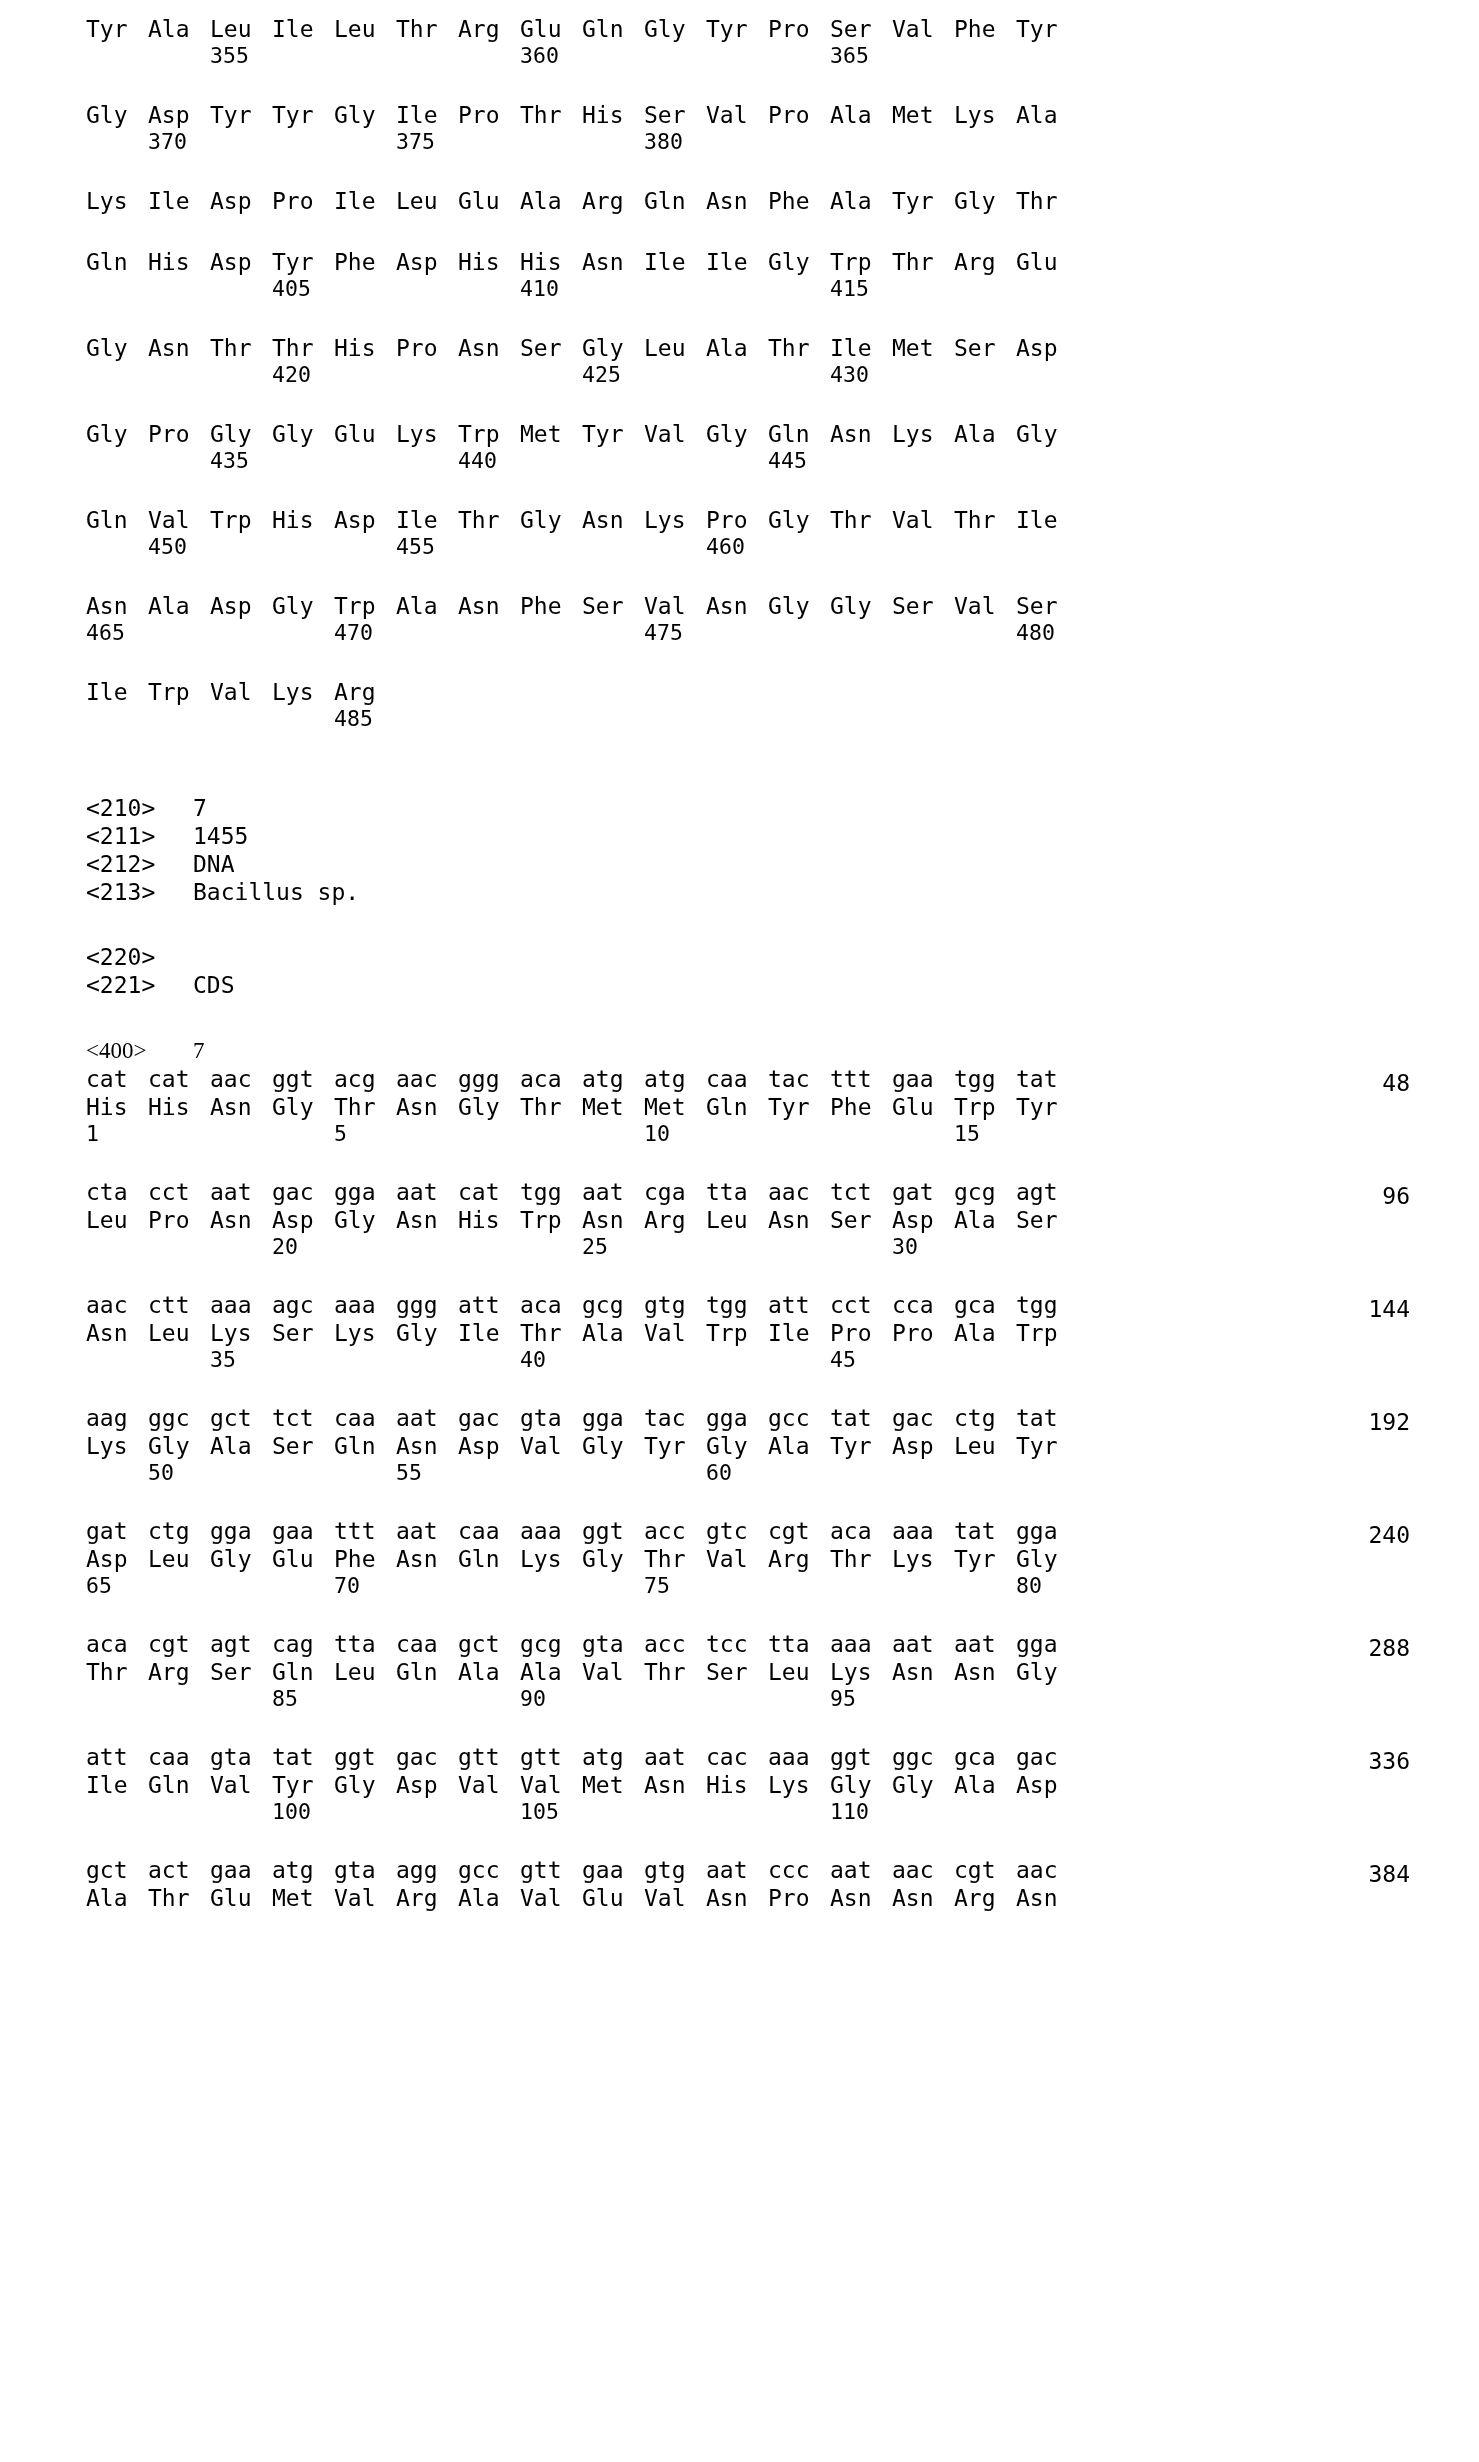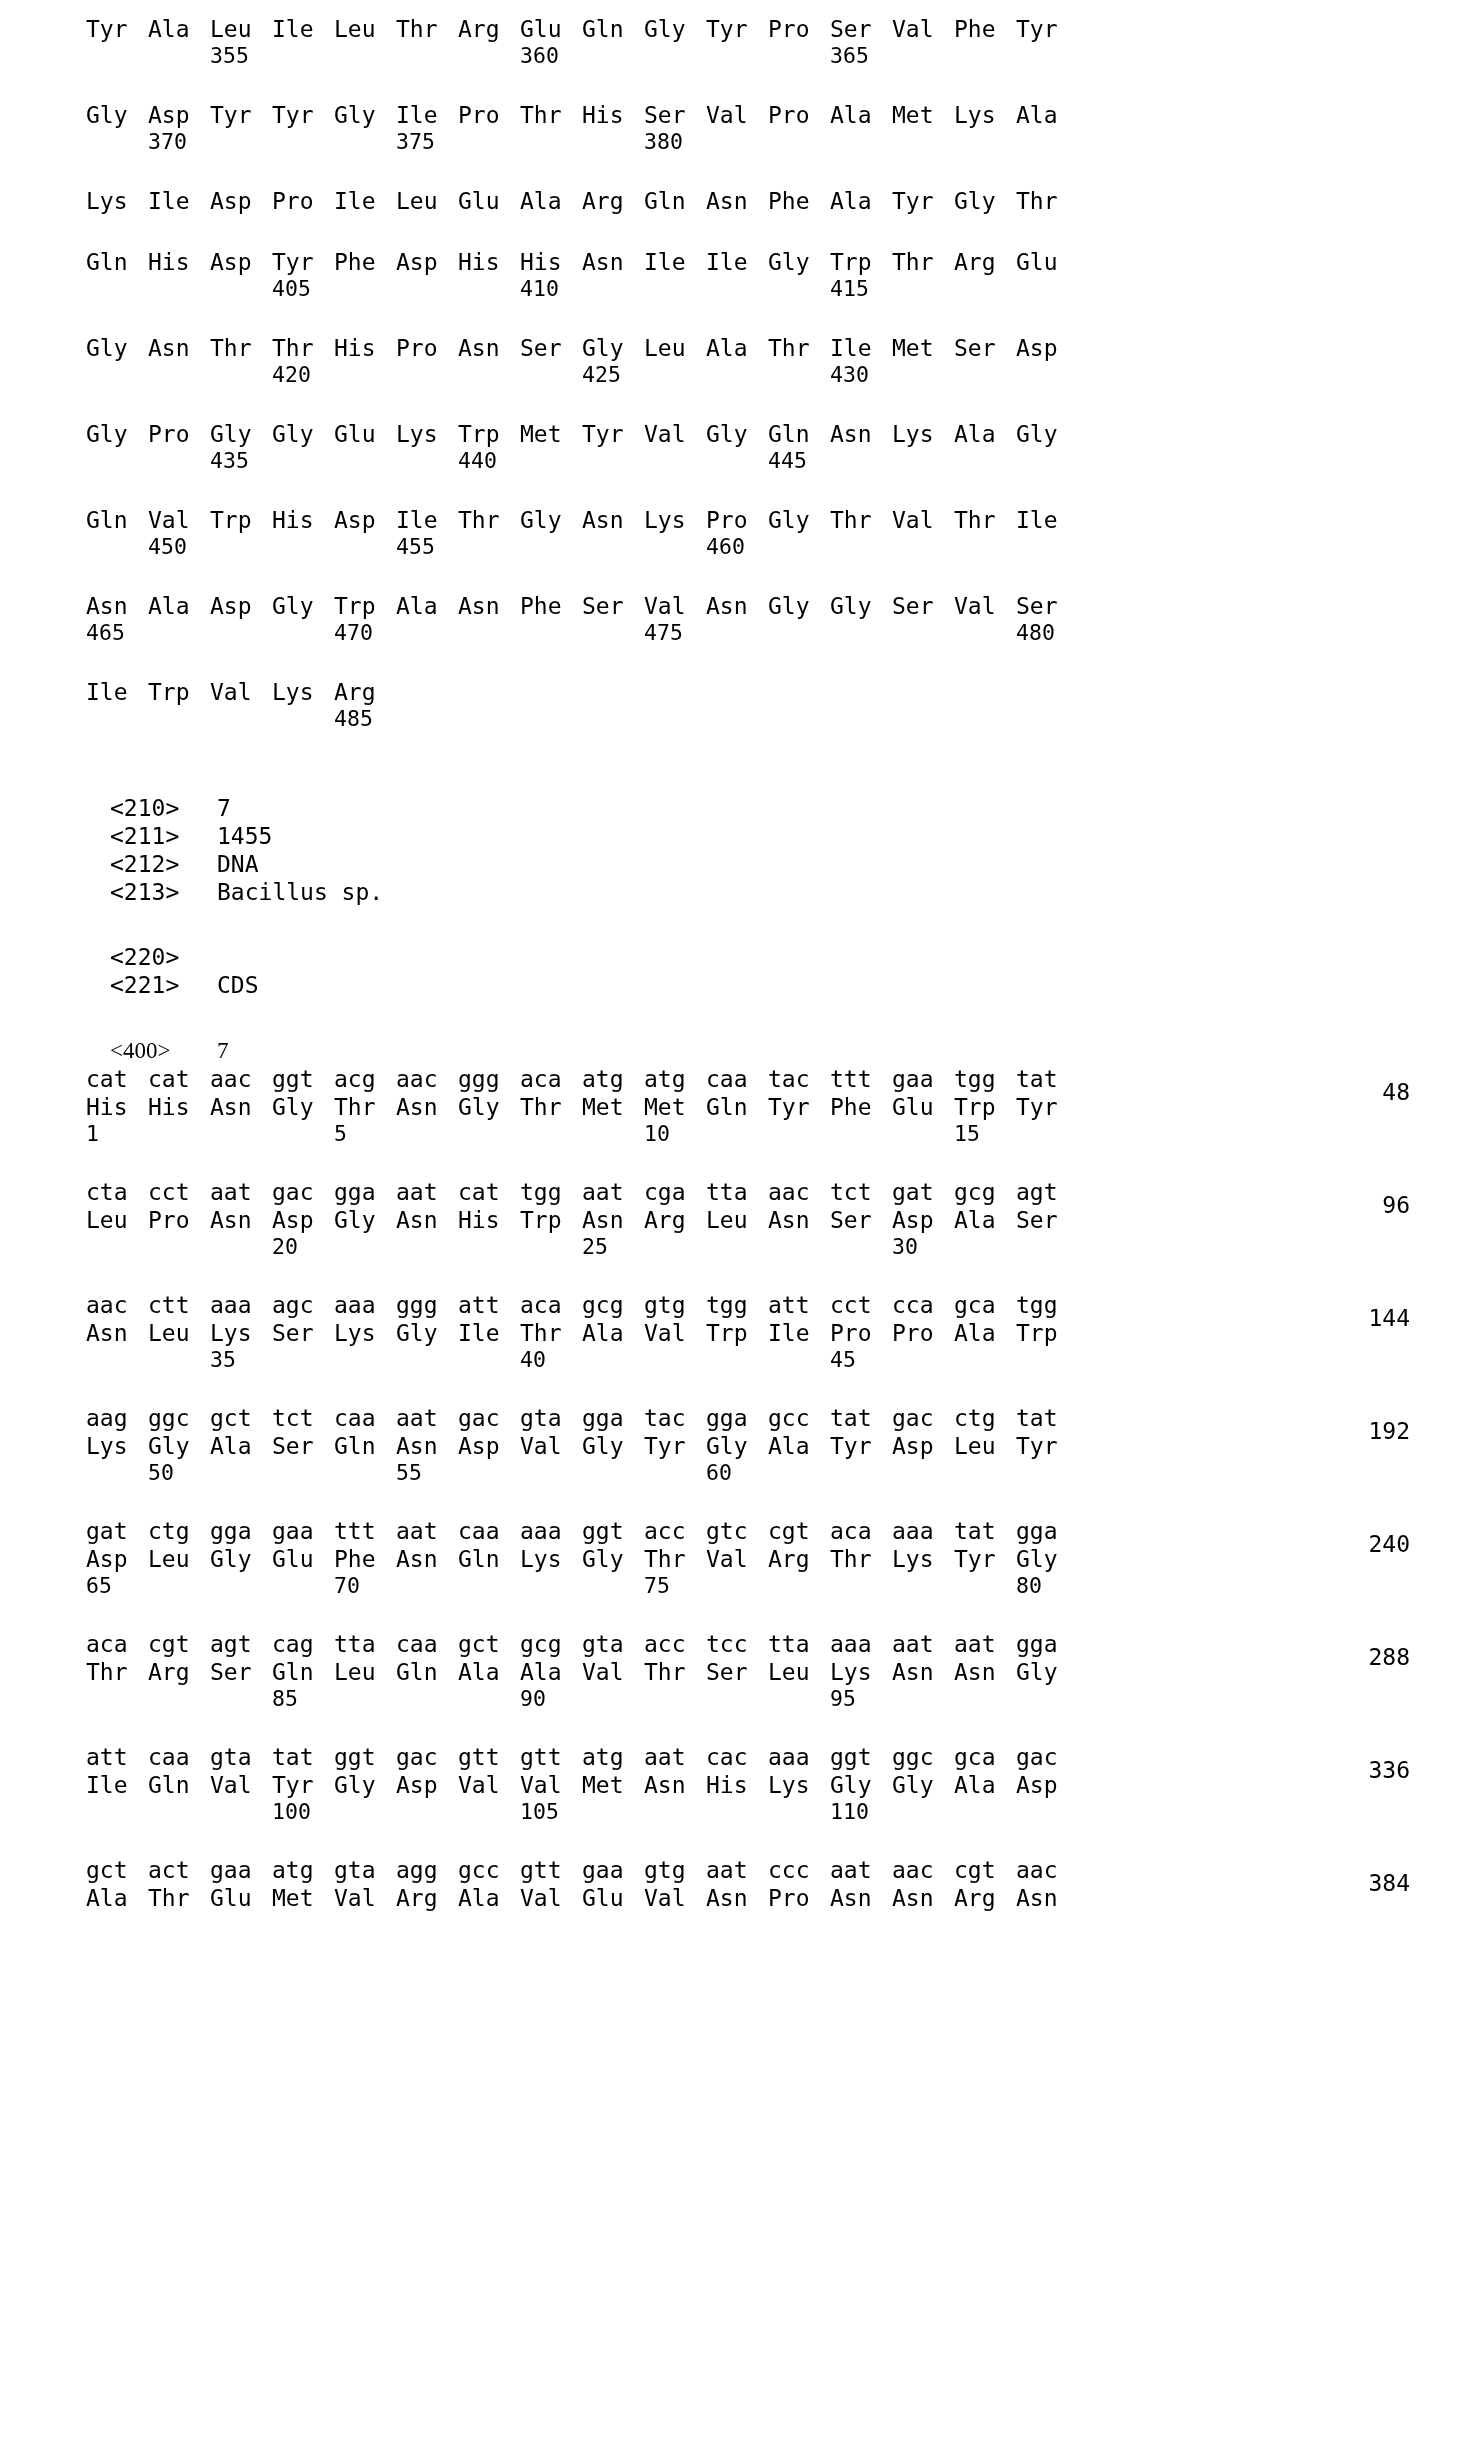--- a/index.html
+++ b/index.html
@@ -55,21 +55,20 @@
   .num-cell {
     width: 62px;
     font-size: 21.5px;
     line-height: 25px;
   }
 
   
   .tag-group {
     margin-top: 9px;
     margin-bottom: 9px;
-    margin-left: 24px;
   }
   .tag-line {
     display: flex;
     flex-direction: row;
     font-size: 23px;
     line-height: 28px;
     white-space: pre;
   }
   .tag-key {
     width: 107px;
@@ -107,21 +106,21 @@
     height: 25px;
   }
   .dnanum-cell {
     width: 62px;
     font-size: 21.5px;
     line-height: 25px;
   }
   .right-num {
     position: absolute;
     right: 0px;
-    top: 13px;
+    top: 4px;
     font-size: 23px;
     line-height: 28px;
     width: 107px;
     text-align: right;
   }
 </style>
 </head>
 <body>
 
 <div class="page">

